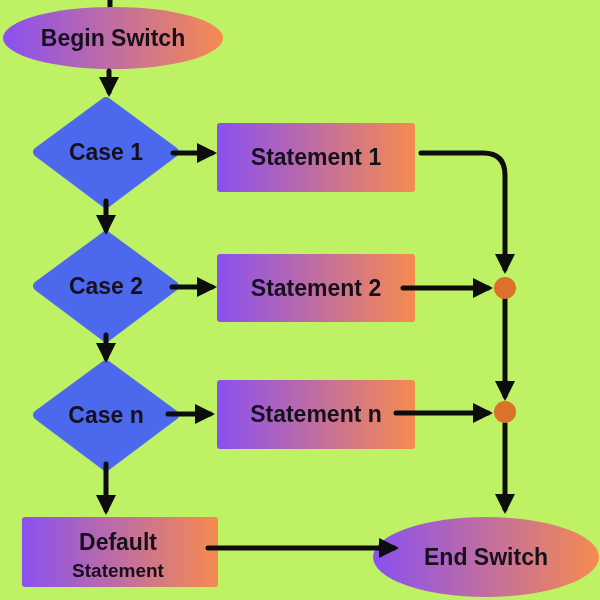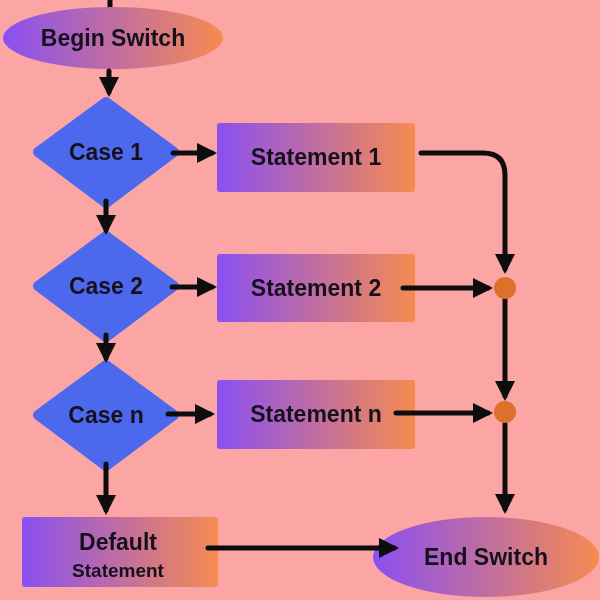--- a/index.html
+++ b/index.html
@@ -1,17 +1,17 @@
 <!DOCTYPE html>
 <html><head>
 <meta charset="utf-8">
 <style>
   html,body { margin:0; padding:0; background:#ffffff; }
   .canvas {
-    width:600px; height:600px; position:relative; background:#fca5a5;
+    width:600px; height:600px; position:relative; background:#bef264;
     font-family:"Liberation Sans", sans-serif; overflow:hidden;
   }
   svg { display:block; }
   text {
     font-family:"Liberation Sans","DejaVu Sans",sans-serif;
     font-weight:700;
     fill:#15101c;
     text-anchor:middle;
   }
   .lbl-main { font-size:23px; }

